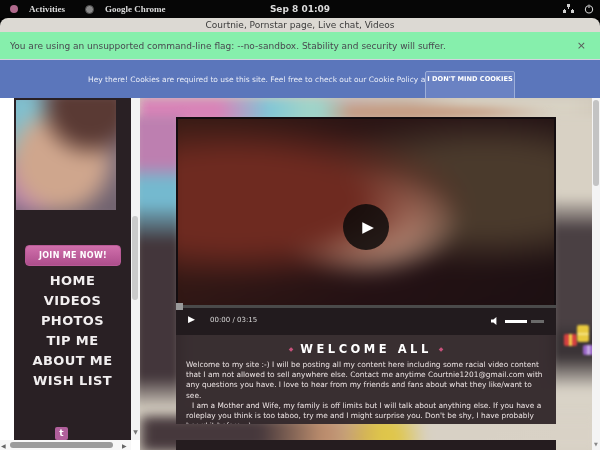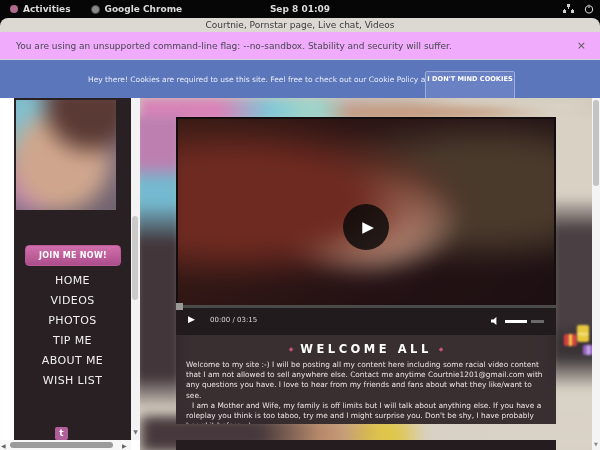--- a/index.html
+++ b/index.html
@@ -4,37 +4,37 @@
 <style>
   * { box-sizing: border-box; margin: 0; padding: 0; }
   html,body { width:600px; height:450px; overflow:hidden; }
   body { font-family:"DejaVu Sans", sans-serif; background:#000; position:relative; }
   .abs { position:absolute; }
 
   
   .topbar { left:0; top:0; width:600px; height:18px; background:#060606; color:#dcdcdc;
             display:flex; align-items:center; font-size:9px; font-weight:bold; }
   .tb-left { display:flex; align-items:center; gap:6px; padding-left:10px; }
-  .tb-group { display:flex; align-items:center; gap:5px; cursor:default; }
+  .tb-group { display:flex; align-items:center; gap:11px; cursor:default;font-family:Liberation Serif, serif; }
   .dot-activities { width:8px; height:8px; border-radius:50%; background:#b06a8d; }
   .chrome-ball { width:9px; height:9px; border-radius:50%; background:#8a8a8a;
                  border:1.5px solid #4a4a4a; }
   .tb-clock { position:absolute; left:0; right:0; text-align:center; }
   .tb-right { position:absolute; right:6px; top:0; height:18px; display:flex; align-items:center; gap:10px; }
   .tb-right svg { display:block; }
 
   
   .titlebar { left:0; top:18px; width:600px; height:14px; background:#dcd9d3;
               border-radius:8px 8px 0 0; display:flex; align-items:center; justify-content:center;
               font-size:9px; color:#3b3b3b; }
 
   
-  .infobar { left:0; top:32px; width:600px; height:28px; background:#f0abfc;
+  .infobar { left:0; top:32px; width:600px; height:28px; background:#86efac;
              display:flex; align-items:center; font-size:9px; color:#48484f;
-             padding:0 16px; border-bottom:1px solid #d4d3de; }
+             padding:0 10px; border-bottom:1px solid #d4d3de; }
   .infobar-close { position:absolute; right:14px; top:7px; font-size:11px; color:#5a5a5a; cursor:pointer; }
 
   
   .cookiebar { left:0; top:60px; width:600px; height:38px; background:#5b76bb; }
   .cookie-msg { position:absolute; left:88px; top:15px; font-size:7.5px; color:#e9edf8; }
   .cookie-btn { position:absolute; left:425px; top:11px; width:90px; height:35px;
                 background:#6a82c3; border:1px solid #9dafd9; border-radius:2px;
                 color:#fff; font-size:6.6px; font-weight:bold; text-align:center; line-height:15px;
                 cursor:pointer; }
 
@@ -52,21 +52,21 @@
         radial-gradient(circle at 12% 25%, #7fc0cf 0 18%, transparent 34%),
         radial-gradient(circle at 22% 70%, #b77fae 0 16%, transparent 30%),
         linear-gradient(160deg, #96869b, #6d5f6a);
       filter: blur(7px); }
   .join-btn { left:11px; top:147px; width:96px; height:21px; border-radius:4px;
               background:linear-gradient(#d06fab, #ad4e8c); border:1px solid #b85a96;
               color:#fff; font-size:8px; font-weight:bold; text-align:center; line-height:19px;
               letter-spacing:.3px; cursor:pointer; }
   .menu { left:0; top:173px; width:117px; }
   .menu-item { height:20px; line-height:20px; text-align:center; color:#f2eff0;
-               font-size:11px; font-weight:normal; letter-spacing:.4px; cursor:pointer; }
+               font-size:13px; font-weight:bold; letter-spacing:.4px; cursor:pointer; }
   .tw-badge { left:41px; top:329px; width:13px; height:13px; background:#b05f9b; border-radius:2px;
               color:#fff; font-weight:bold; font-size:9px; text-align:center; line-height:13px; cursor:pointer; }
   .side-vscroll { left:131px; top:0; width:9px; height:342px; background:#f3f3f3; }
   .side-vthumb { left:1px; top:118px; width:6px; height:84px; background:#cacaca; border-radius:3px; }
   .side-vdown { left:0; top:330px; width:9px; text-align:center; font-size:6px; color:#777; }
   .side-hscroll { left:0; top:342px; width:131px; height:10px; background:#f7f7f7; }
   .side-hleft  { left:1px; top:2px; font-size:6px; color:#666; }
   .side-hright { left:122px; top:2px; font-size:6px; color:#666; }
   .side-hthumb { left:10px; top:2px; width:103px; height:6px; background:#9b9b9b; border-radius:3px; }
 

